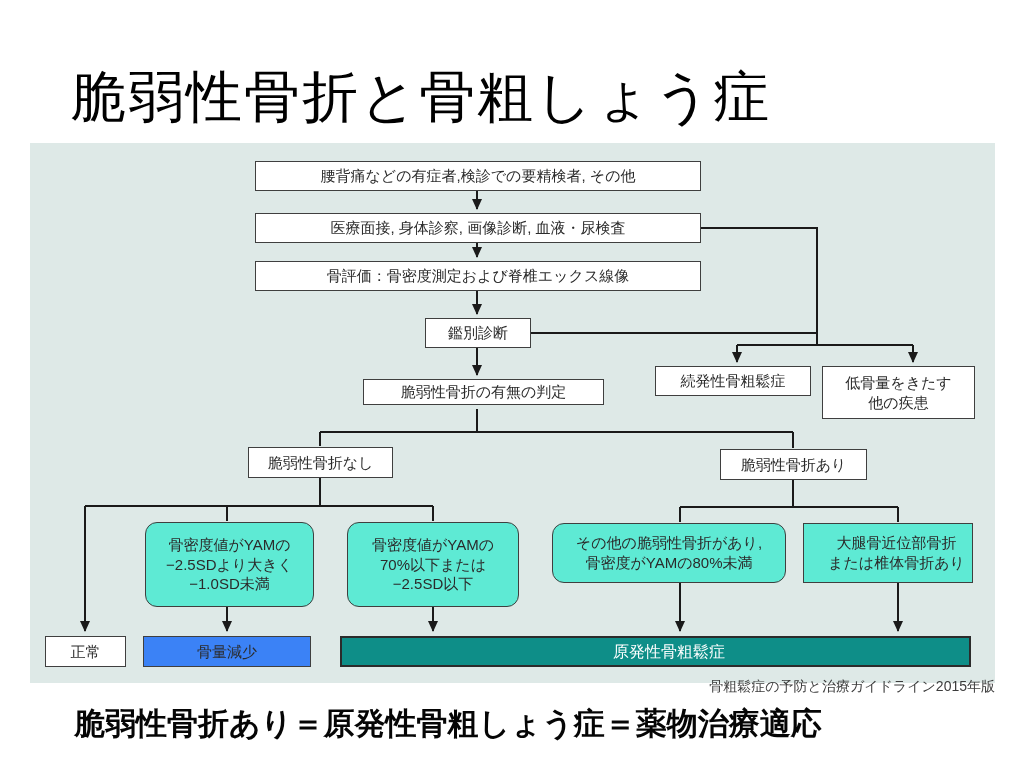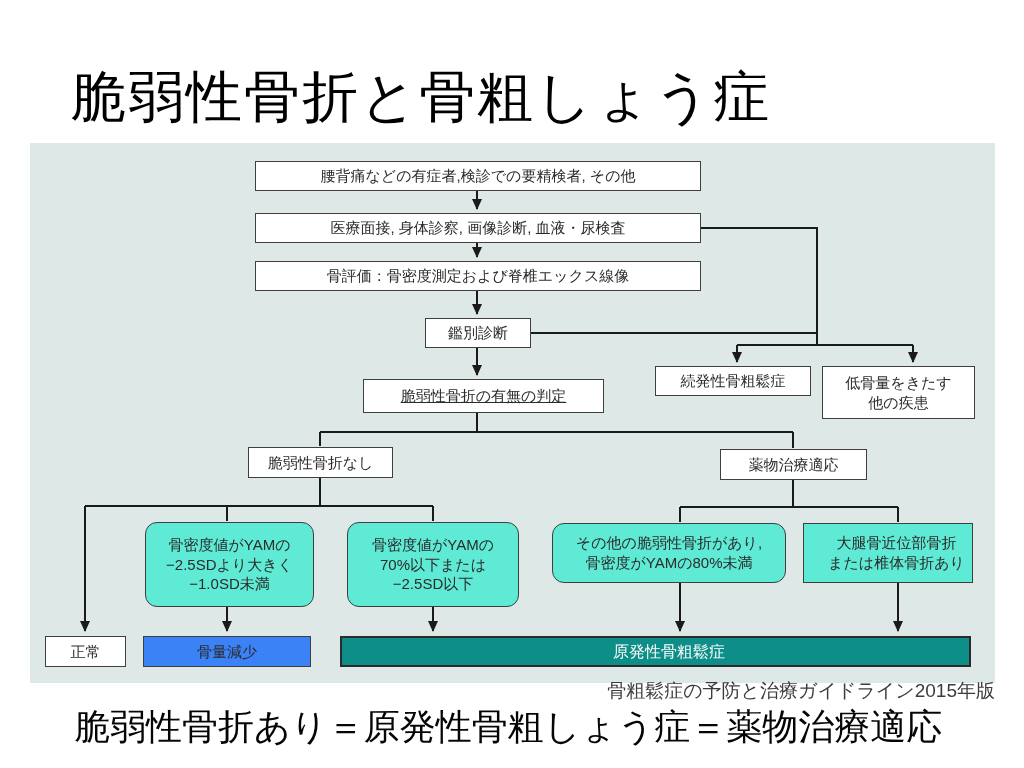--- a/index.html
+++ b/index.html
@@ -29,40 +29,40 @@
   .node .lbl{white-space:pre-line;}
   .teal{background:#5eead4;}
   .round{border-radius:12px;}
   .mid{background:#3b82f6;}
   .dark{background:#0e8e88;border:2px solid #2b2b2b;color:#ffffff;font-weight:500;}
 
   #n-screening {left:255px;top:161px;width:446px;height:30px;}
   #n-workup    {left:255px;top:213px;width:446px;height:30px;}
   #n-eval      {left:255px;top:261px;width:446px;height:30px;}
   #n-diff      {left:425px;top:318px;width:106px;height:30px;}
-  #n-judge     {left:363px;top:379px;width:241px;height:34px;text-decoration:underline;}
+  #n-judge     {left:363px;top:379px;width:241px;height:26px;}
   #n-secondary {left:655px;top:366px;width:156px;height:30px;}
   #n-lowbone   {left:822px;top:366px;width:153px;height:53px;}
   #n-nofx      {left:248px;top:447px;width:145px;height:31px;}
   #n-hasfx     {left:720px;top:449px;width:147px;height:31px;}
   #n-bmd1      {left:145px;top:522px;width:169px;height:85px;}
   #n-bmd2      {left:347px;top:522px;width:172px;height:85px;}
   #n-otherfx   {left:552px;top:523px;width:234px;height:60px;border-radius:12px;}
   #n-hipfx     {left:803px;top:523px;width:170px;height:60px;padding-left:17px;}
   #n-normal    {left:45px; top:636px;width:81px; height:31px;}
   #n-osteopenia{left:143px;top:636px;width:168px;height:31px;}
   #n-primary   {left:340px;top:636px;width:631px;height:31px;font-size:16px;padding-left:27px;}
 
   .source{
     position:absolute;right:29px;top:678px;
-    font-size:19px;color:#3c3c3c;text-align:right;white-space:nowrap;
+    font-size:14px;color:#3c3c3c;text-align:right;white-space:nowrap;
   }
   .conclusion{
     position:absolute;left:74px;top:703px;width:900px;
-    font-size:36px;font-weight:400;color:#050505;white-space:nowrap;
+    font-size:31px;font-weight:700;color:#050505;white-space:nowrap;
   }
 </style>
 </head>
 <body>
 
 <div class="title">脆弱性骨折と骨粗しょう症</div>
 
 <div class="panel"></div>
 
 <svg class="connectors" viewBox="0 0 1024 768" xmlns="http://www.w3.org/2000/svg">
@@ -113,21 +113,21 @@
   <span class="lbl">続発性骨粗鬆症</span>
 </div>
 <div class="node" id="n-lowbone">
   <span class="lbl">低骨量をきたす
 他の疾患</span>
 </div>
 <div class="node" id="n-nofx">
   <span class="lbl">脆弱性骨折なし</span>
 </div>
 <div class="node" id="n-hasfx">
-  <span class="lbl">薬物治療適応</span>
+  <span class="lbl">脆弱性骨折あり</span>
 </div>
 <div class="node teal round" id="n-bmd1">
   <span class="lbl">骨密度値がYAMの
 −2.5SDより大きく
 −1.0SD未満</span>
 </div>
 <div class="node teal round" id="n-bmd2">
   <span class="lbl">骨密度値がYAMの
 70%以下または
 −2.5SD以下</span>

